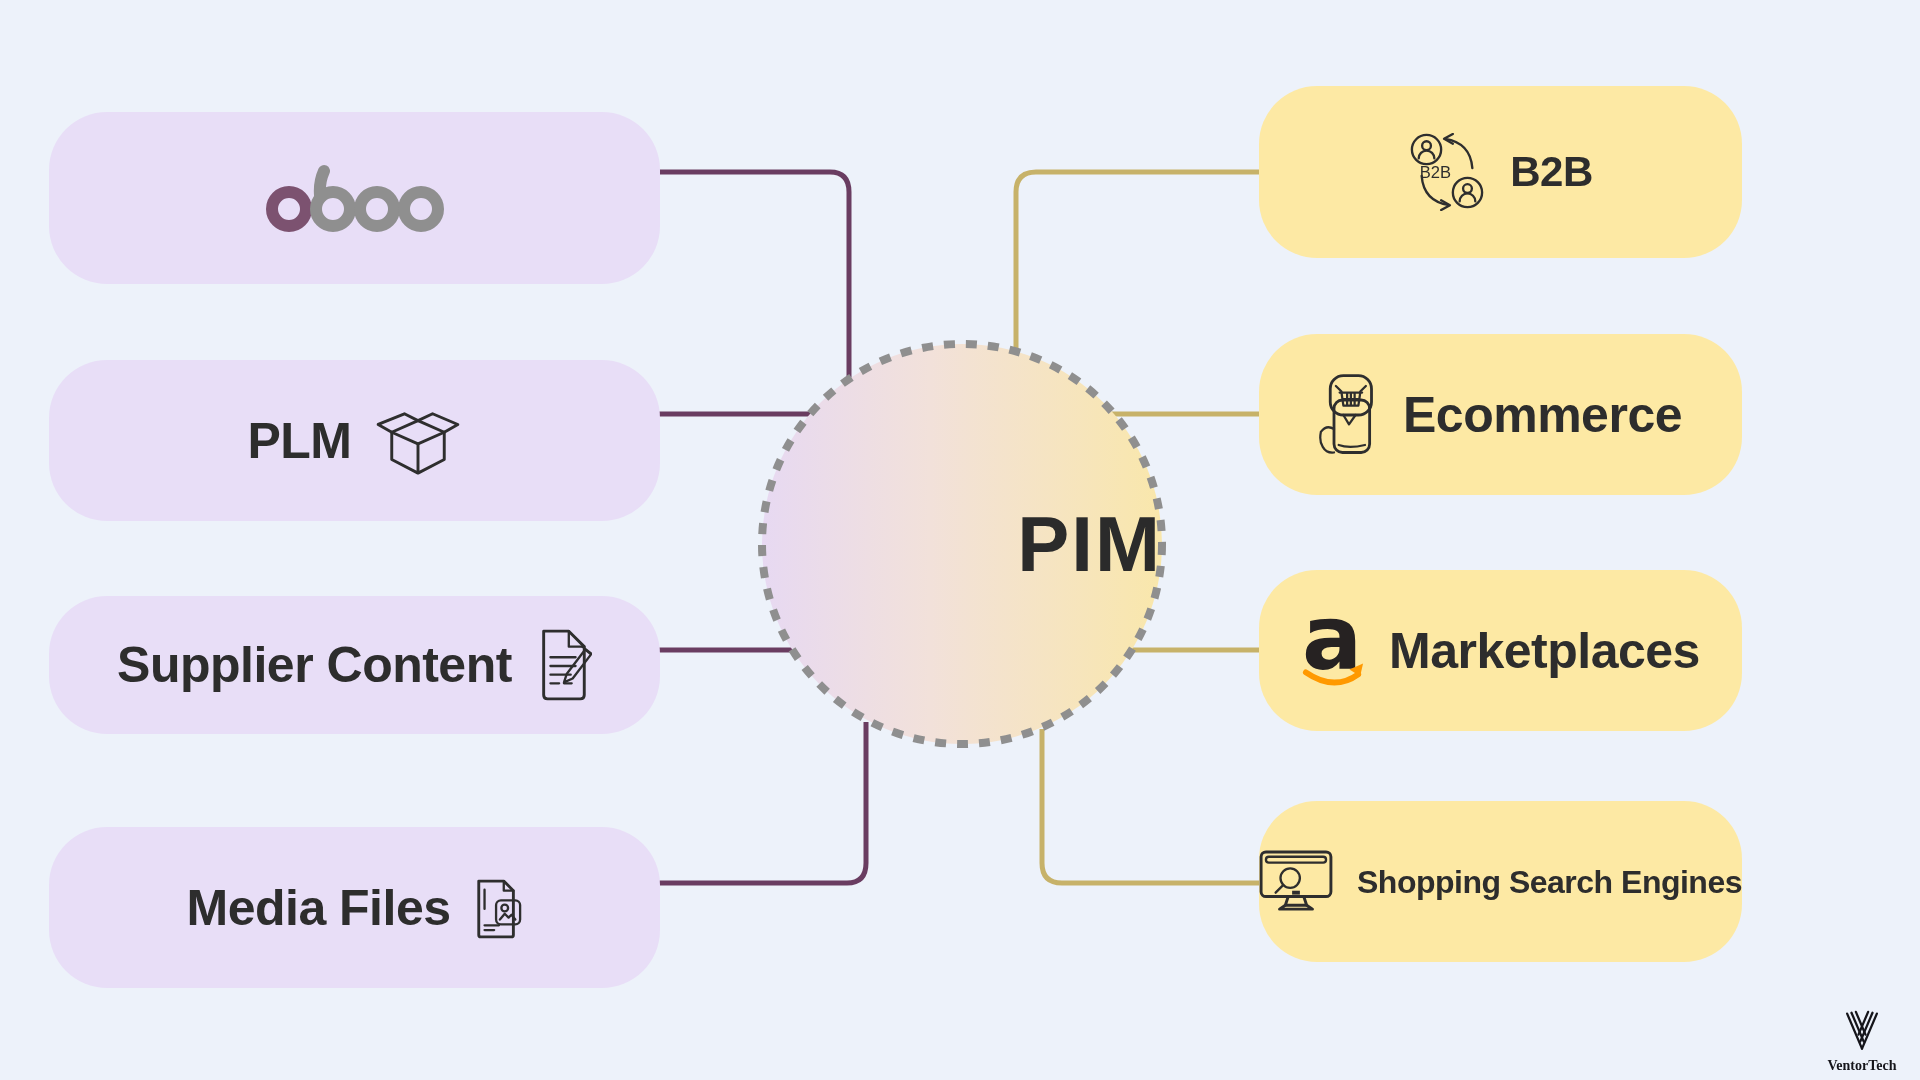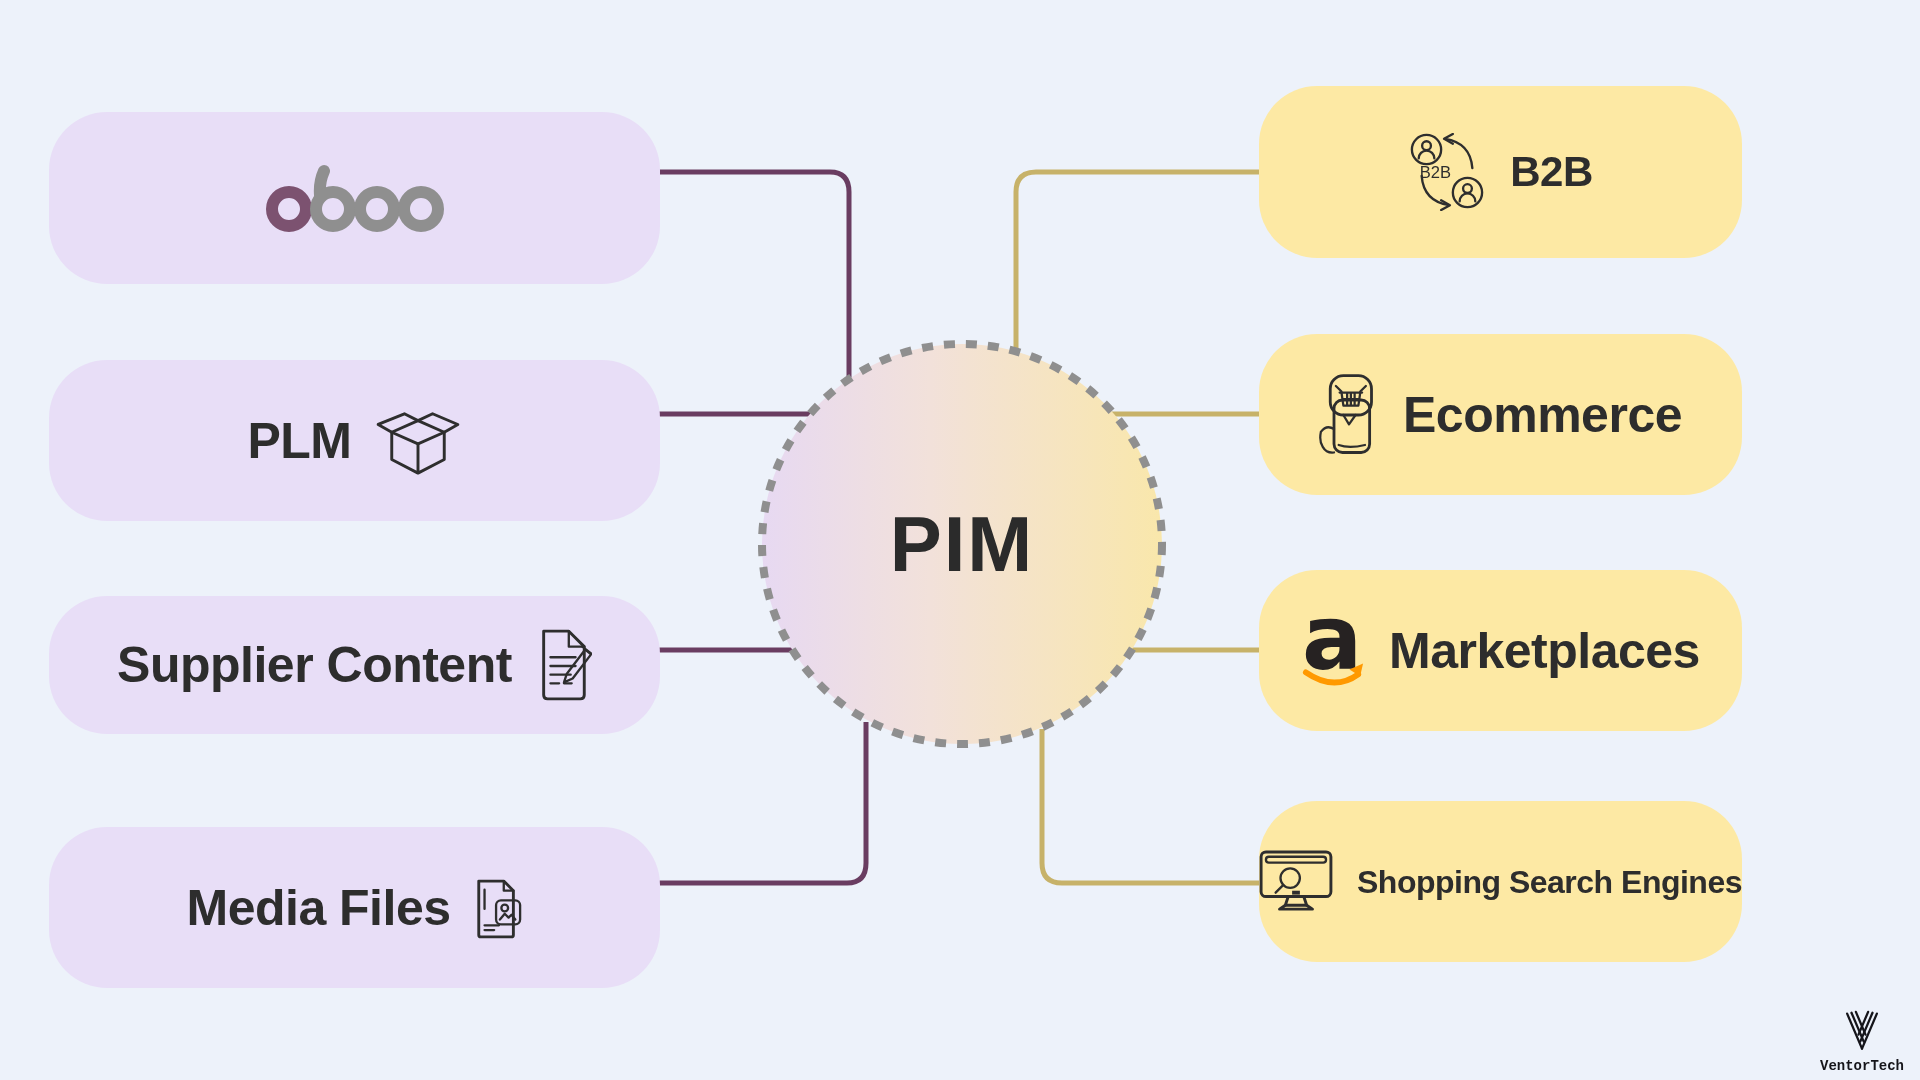--- a/index.html
+++ b/index.html
@@ -20,30 +20,30 @@
   .node{position:absolute;display:flex;align-items:center;justify-content:center;
         border-radius:58px;gap:22px;}
   .node.left{left:49px;width:611px;background:var(--left-box);margin-top:26px;}
   .node.right{left:1259px;width:483px;background:var(--right-box);gap:24px;}
   .label{font-weight:bold;color:var(--text-dark);letter-spacing:-0.5px;white-space:nowrap;
          font-size:50px;line-height:1;}
   .label.lg{font-size:50px;}
   .label.xl{font-size:42px;}
   .label.sm{font-size:32px;}
   .hub{position:absolute;left:762px;top:344px;width:400px;height:400px;
-       display:flex;align-items:center;justify-content:center;}
+       display:flex;align-items:center;justify-content:flex-end;}
   .hub-label{font-size:78px;font-weight:bold;color:#2b2b2b;letter-spacing:2px;}
   .ln{stroke:var(--icon-stroke);fill:none;stroke-width:3;stroke-linecap:round;stroke-linejoin:round;}
   .ln.thin{stroke-width:2.4;}
   .icon{flex:0 0 auto;display:block;}
   .b2b-small-text{font-family:"Liberation Sans",sans-serif;font-size:17px;fill:var(--icon-stroke);}
   .amazon-a{font-family:"DejaVu Sans",sans-serif;font-weight:bold;fill:#262222;}
   .watermark{position:absolute;left:1810px;top:1010px;width:104px;display:flex;
              flex-direction:column;align-items:center;gap:4px;}
-  .wm-text{font-family:Liberation Mono, monospace;font-weight:bold;font-size:14px;
+  .wm-text{font-family:Liberation Serif, serif;font-weight:bold;font-size:14px;
            color:var(--watermark-color);letter-spacing:0px;}
   .sr{position:absolute;width:1px;height:1px;overflow:hidden;clip:rect(0 0 0 0);white-space:nowrap;}
 </style>
 </head>
 <body>
 
 <div class="canvas">
 
   <svg class="layer" width="1920" height="1080" viewBox="0 0 1920 1080">
     <defs>

